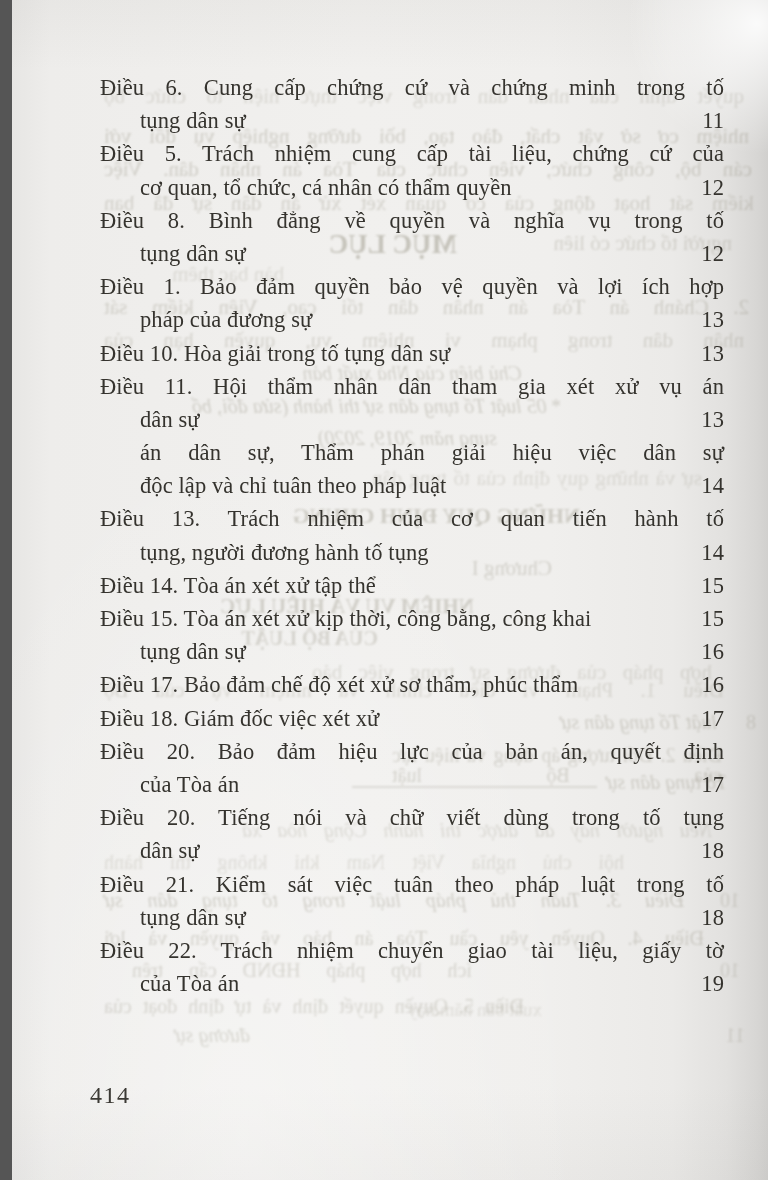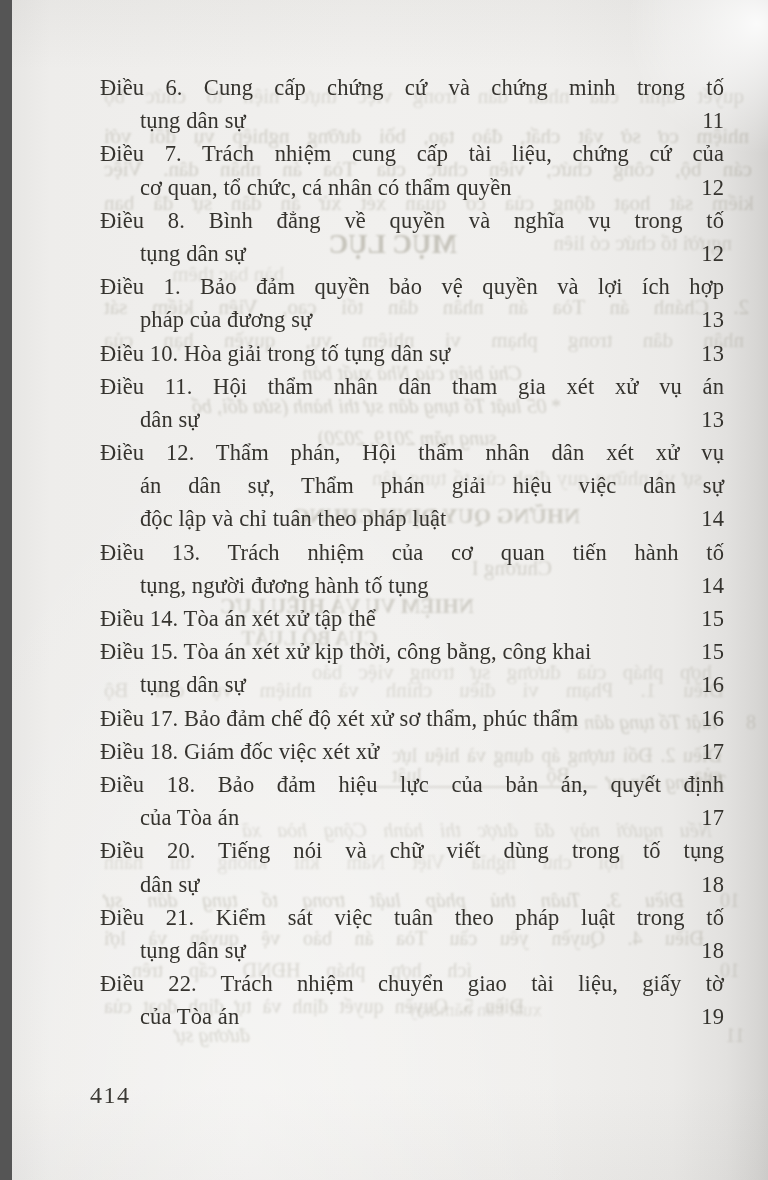--- a/index.html
+++ b/index.html
@@ -89,21 +89,21 @@
       <div class="ghost" style="top: 1025px; left: 705px; width: 28px; font-size: 20px; opacity: 0.24;">11</div>
       <div class="ghost-rule" style="top: 786px; left: 340px; width: 245px; opacity: 0.22;"></div>
     </div>
 
   <div class="toc">
       <div class="line just"><span class="t">Điều 6. Cung cấp chứng cứ và chứng minh trong tố</span></div>
       <div class="line ind">
         <span class="t">tụng dân sự</span>
         <span class="pg">11</span>
       </div>
-      <div class="line just"><span class="t">Điều 7. Trách nhiệm cung cấp tài liệu, chứng cứ của</span></div>
+      <div class="line just"><span class="t">Điều 5. Trách nhiệm cung cấp tài liệu, chứng cứ của</span></div>
       <div class="line ind">
         <span class="t">cơ quan, tổ chức, cá nhân có thẩm quyền</span>
         <span class="pg">12</span>
       </div>
       <div class="line just"><span class="t">Điều 8. Bình đẳng về quyền và nghĩa vụ trong tố</span></div>
       <div class="line ind">
         <span class="t">tụng dân sự</span>
         <span class="pg">12</span>
       </div>
       <div class="line just"><span class="t">Điều 1. Bảo đảm quyền bảo vệ quyền và lợi ích hợp</span></div>
@@ -113,21 +113,20 @@
       </div>
       <div class="line">
         <span class="t">Điều 10. Hòa giải trong tố tụng dân sự</span>
         <span class="pg">13</span>
       </div>
       <div class="line just"><span class="t">Điều 11. Hội thẩm nhân dân tham gia xét xử vụ án</span></div>
       <div class="line ind">
         <span class="t">dân sự</span>
         <span class="pg">13</span>
       </div>
-      <div class="line just"><span class="t">Điều 12. Thẩm phán, Hội thẩm nhân dân xét xử vụ</span></div>
       <div class="line ind just"><span class="t">án dân sự, Thẩm phán giải hiệu việc dân sự</span></div>
       <div class="line ind">
         <span class="t">độc lập và chỉ tuân theo pháp luật</span>
         <span class="pg">14</span>
       </div>
       <div class="line just"><span class="t">Điều 13. Trách nhiệm của cơ quan tiến hành tố</span></div>
       <div class="line ind">
         <span class="t">tụng, người đương hành tố tụng</span>
         <span class="pg">14</span>
       </div>
@@ -144,21 +143,21 @@
         <span class="pg">16</span>
       </div>
       <div class="line">
         <span class="t">Điều 17. Bảo đảm chế độ xét xử sơ thẩm, phúc thẩm</span>
         <span class="pg">16</span>
       </div>
       <div class="line">
         <span class="t">Điều 18. Giám đốc việc xét xử</span>
         <span class="pg">17</span>
       </div>
-      <div class="line just"><span class="t">Điều 18. Bảo đảm hiệu lực của bản án, quyết định</span></div>
+      <div class="line just"><span class="t">Điều 20. Bảo đảm hiệu lực của bản án, quyết định</span></div>
       <div class="line ind">
         <span class="t">của Tòa án</span>
         <span class="pg">17</span>
       </div>
       <div class="line just"><span class="t">Điều 20. Tiếng nói và chữ viết dùng trong tố tụng</span></div>
       <div class="line ind">
         <span class="t">dân sự</span>
         <span class="pg">18</span>
       </div>
       <div class="line just"><span class="t">Điều 21. Kiểm sát việc tuân theo pháp luật trong tố</span></div>

